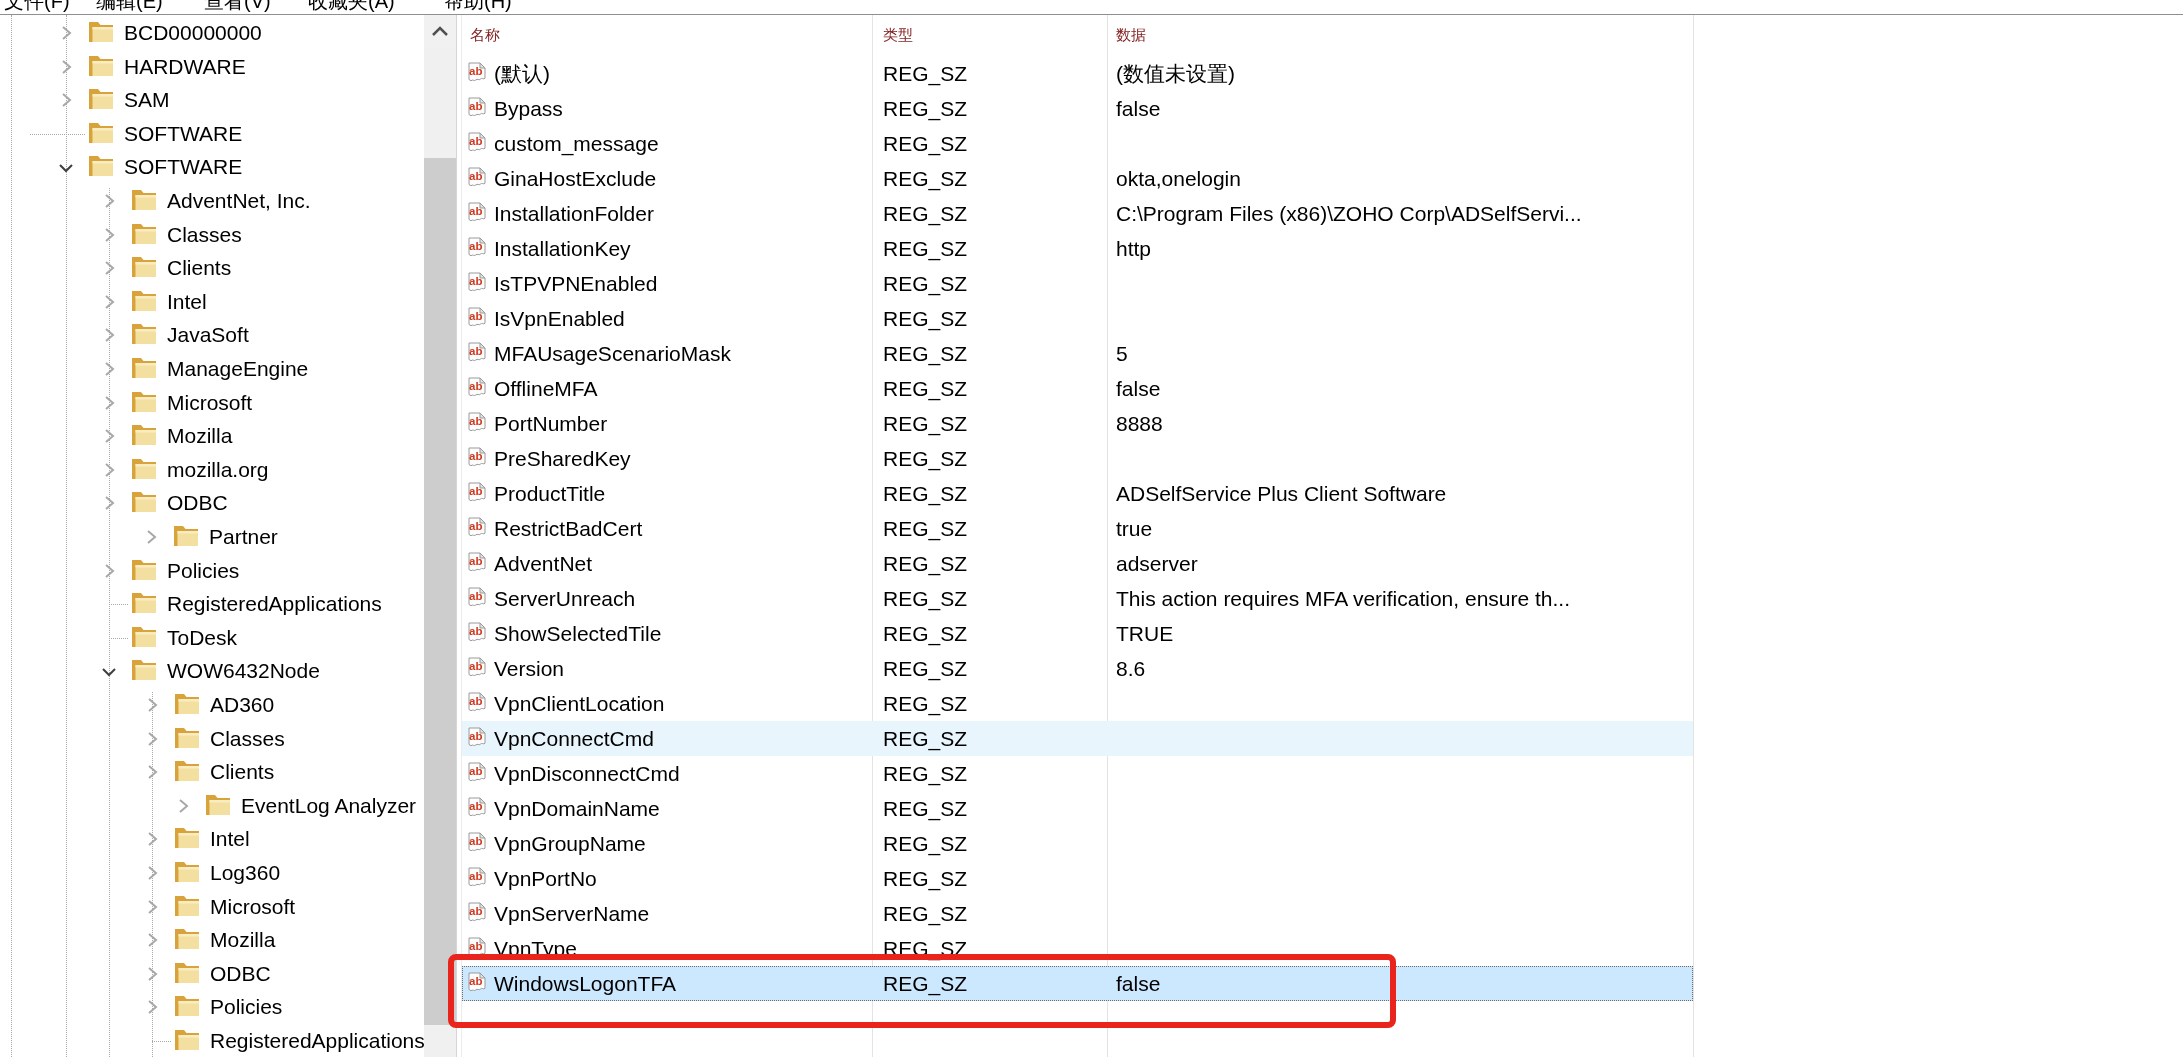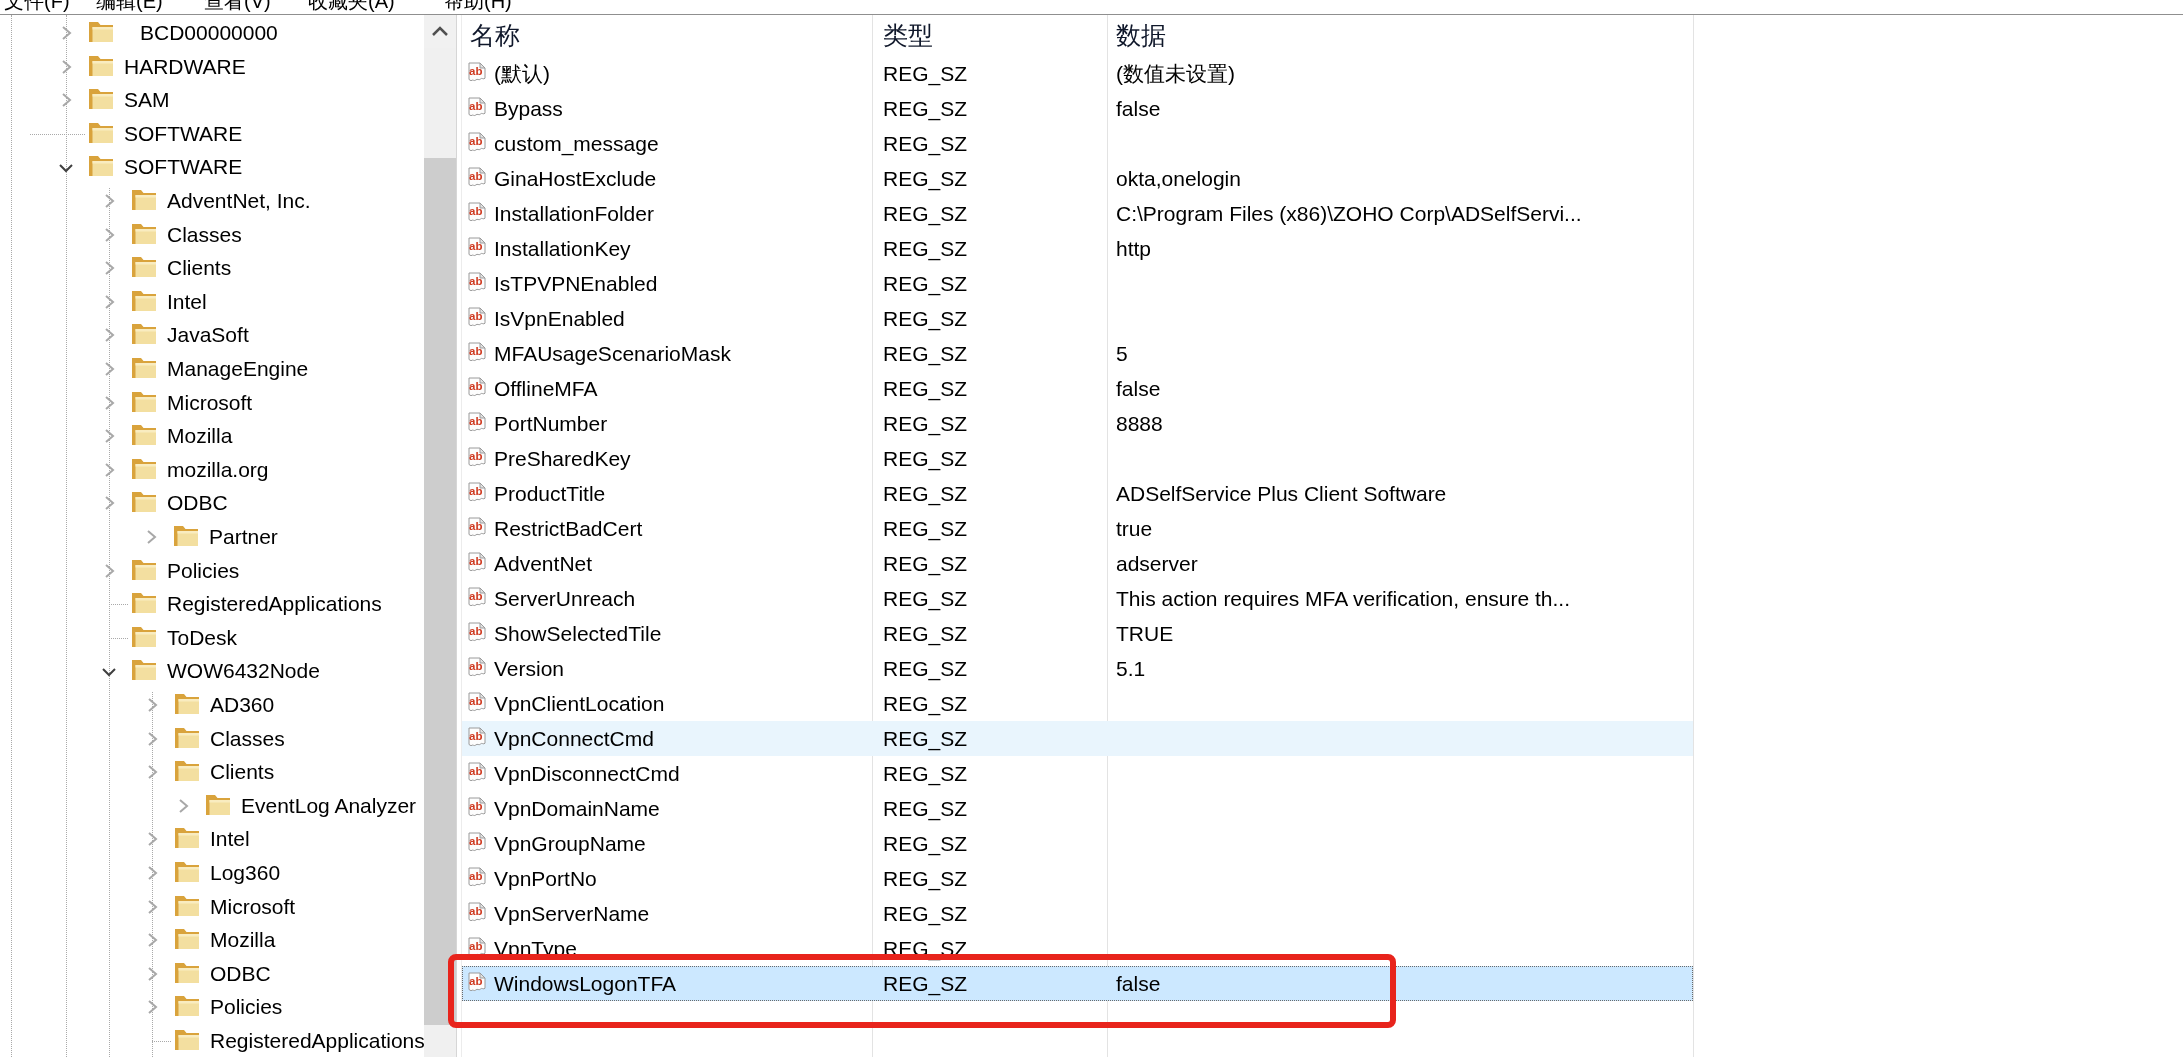--- a/index.html
+++ b/index.html
@@ -19,21 +19,21 @@
   .tstub{position:absolute;top:17px;height:0;border-top:1px dotted #a9a9a9;}
   
   #tree-scrollbar{position:absolute;left:424px;top:15px;width:32px;bottom:0;background:#f0f0f0;}
   .sb-btn{position:absolute;left:0;top:0;width:32px;height:33px;background:#f1f1f1;}
   .sb-thumb{position:absolute;left:0;top:143px;width:32px;height:867px;background:#cdcdcd;}
   #splitter{position:absolute;left:456px;top:15px;width:1px;bottom:0;background:#d6d6d6;}
   #listedge{position:absolute;left:461px;top:15px;width:1px;bottom:0;background:#ececec;}
   
   #list{position:absolute;left:462px;top:15px;right:0;bottom:0;background:#fff;}
   .colsep{position:absolute;top:15px;bottom:0;width:1px;background:#e3e3e3;}
-  .h{position:absolute;top:15px;height:40px;line-height:40px;font-size:25px;white-space:nowrap;color:#0f172a;}
+  .h{position:absolute;top:15px;height:40px;line-height:40px;font-size:15px;white-space:nowrap;color:#7f1d1d;}
   .hname{left:470px;} .htype{left:883px;} .hdata{left:1116px;}
   .lrow{position:absolute;left:462px;width:1231px;height:35px;}
   .lrow.hover{background:#e9f5fd;}
   .lrow.selected{background:#cce8ff;outline:1px dotted #6a6a6a;outline-offset:-1px;}
   .abic{position:absolute;left:4px;top:6px;width:22px;height:22px;}
   .lname{position:absolute;left:32px;top:0;line-height:35px;font-size:21px;white-space:nowrap;}
   .ltype{position:absolute;left:421px;top:0;line-height:35px;font-size:21px;white-space:nowrap;}
   .ldata{position:absolute;left:654px;top:0;line-height:35px;font-size:21px;white-space:nowrap;}
   
   #redbox{position:absolute;left:448px;top:954px;width:936px;height:62px;border:6px solid #e8241c;border-radius:8px;z-index:10;}
@@ -60,21 +60,21 @@
     <div id="tree-rows">
         <div class="trow" style="top: 1px;">
           <span class="chev" style="left: 55px;"><svg width="22" height="22" viewBox="0 0 22 22">
               <path d="M8 5l7 6-7 6" fill="none" stroke="#a8a8a8" stroke-width="2"></path>
             </svg></span>
           <span class="tfolder" style="left: 88px;"><svg width="26" height="22" viewBox="0 0 26 22">
               <path d="M1 1h9l2.5 3H25v17H1z" fill="#d9a33c"></path>
               <path d="M4.5 6h20.5v15H4.5z" fill="#f3dfa0"></path>
               <path d="M4.5 6h20.5v2.5H4.5z" fill="#f9ecc0"></path>
             </svg></span>
-          <span class="tlabel" style="left: 140px;">BCD00000000</span>
+          <span class="tlabel" style="left: 124px;">BCD00000000</span>
         </div>
         <div class="trow" style="top: 34.6px;">
           <span class="chev" style="left: 55px;"><svg width="22" height="22" viewBox="0 0 22 22">
               <path d="M8 5l7 6-7 6" fill="none" stroke="#a8a8a8" stroke-width="2"></path>
             </svg></span>
           <span class="tfolder" style="left: 88px;"><svg width="26" height="22" viewBox="0 0 26 22">
               <path d="M1 1h9l2.5 3H25v17H1z" fill="#d9a33c"></path>
               <path d="M4.5 6h20.5v15H4.5z" fill="#f3dfa0"></path>
               <path d="M4.5 6h20.5v2.5H4.5z" fill="#f9ecc0"></path>
             </svg></span>
@@ -588,21 +588,21 @@
         <span class="ldata">TRUE</span>
       </div>
       <div class="lrow" style="top: 651px;">
         <span class="abic"><svg width="22" height="22" viewBox="0 0 22 22">
             <path d="M3 1h11l5 5v10.2c-1.6 1.8-3-1-4.6.9-1.5 1.8-3-1-4.6.9-1.4 1.6-3-1-4.8.7L3 17.5Z" fill="#fdfdfd" stroke="#9a9a9a" stroke-width="1"></path>
             <path d="M14 1l5 5h-5z" fill="#e2e2e2" stroke="#9a9a9a" stroke-width="1"></path>
             <text x="3" y="12.5" font-family="Liberation Sans, sans-serif" font-size="11.5" font-weight="bold" fill="#cf3b22">ab</text>
           </svg></span>
         <span class="lname">Version</span>
         <span class="ltype">REG_SZ</span>
-        <span class="ldata">5.1</span>
+        <span class="ldata">8.6</span>
       </div>
       <div class="lrow" style="top: 686px;">
         <span class="abic"><svg width="22" height="22" viewBox="0 0 22 22">
             <path d="M3 1h11l5 5v10.2c-1.6 1.8-3-1-4.6.9-1.5 1.8-3-1-4.6.9-1.4 1.6-3-1-4.8.7L3 17.5Z" fill="#fdfdfd" stroke="#9a9a9a" stroke-width="1"></path>
             <path d="M14 1l5 5h-5z" fill="#e2e2e2" stroke="#9a9a9a" stroke-width="1"></path>
             <text x="3" y="12.5" font-family="Liberation Sans, sans-serif" font-size="11.5" font-weight="bold" fill="#cf3b22">ab</text>
           </svg></span>
         <span class="lname">VpnClientLocation</span>
         <span class="ltype">REG_SZ</span>
         <span class="ldata"></span>

